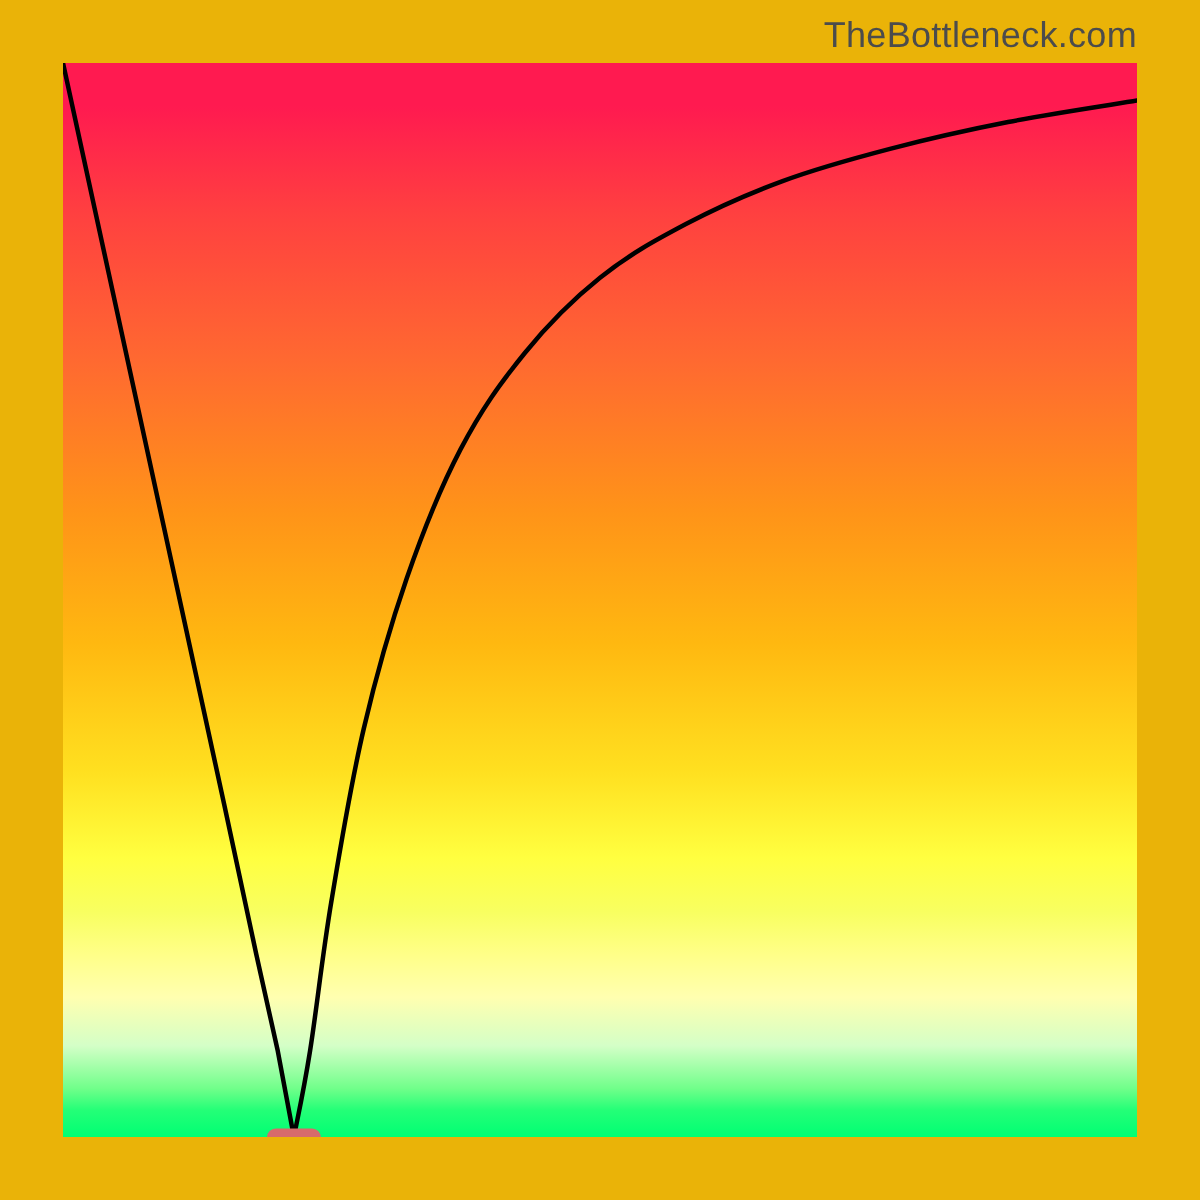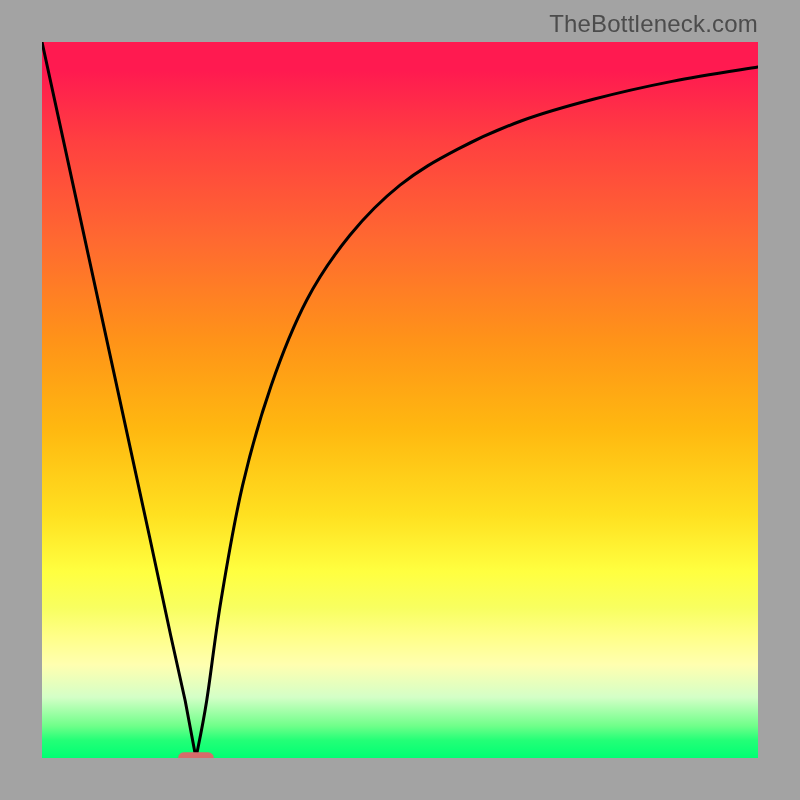--- a/index.html
+++ b/index.html
@@ -8,21 +8,21 @@
     width: 800px;
     height: 800px;
     overflow: hidden;
     background: #000;
     font-family: Arial, Helvetica, sans-serif;
   }
   .frame {
     position: relative;
     width: 800px;
     height: 800px;
-    background: #a3a3a3;
+    background: #eab308;
   }
   .plot-area {
     position: absolute;
     left: 42px;
     top: 42px;
     width: 716px;
     height: 716px;
     background: linear-gradient(to bottom,
       #ff1a50 0%,
       #ff1a50 4%,

